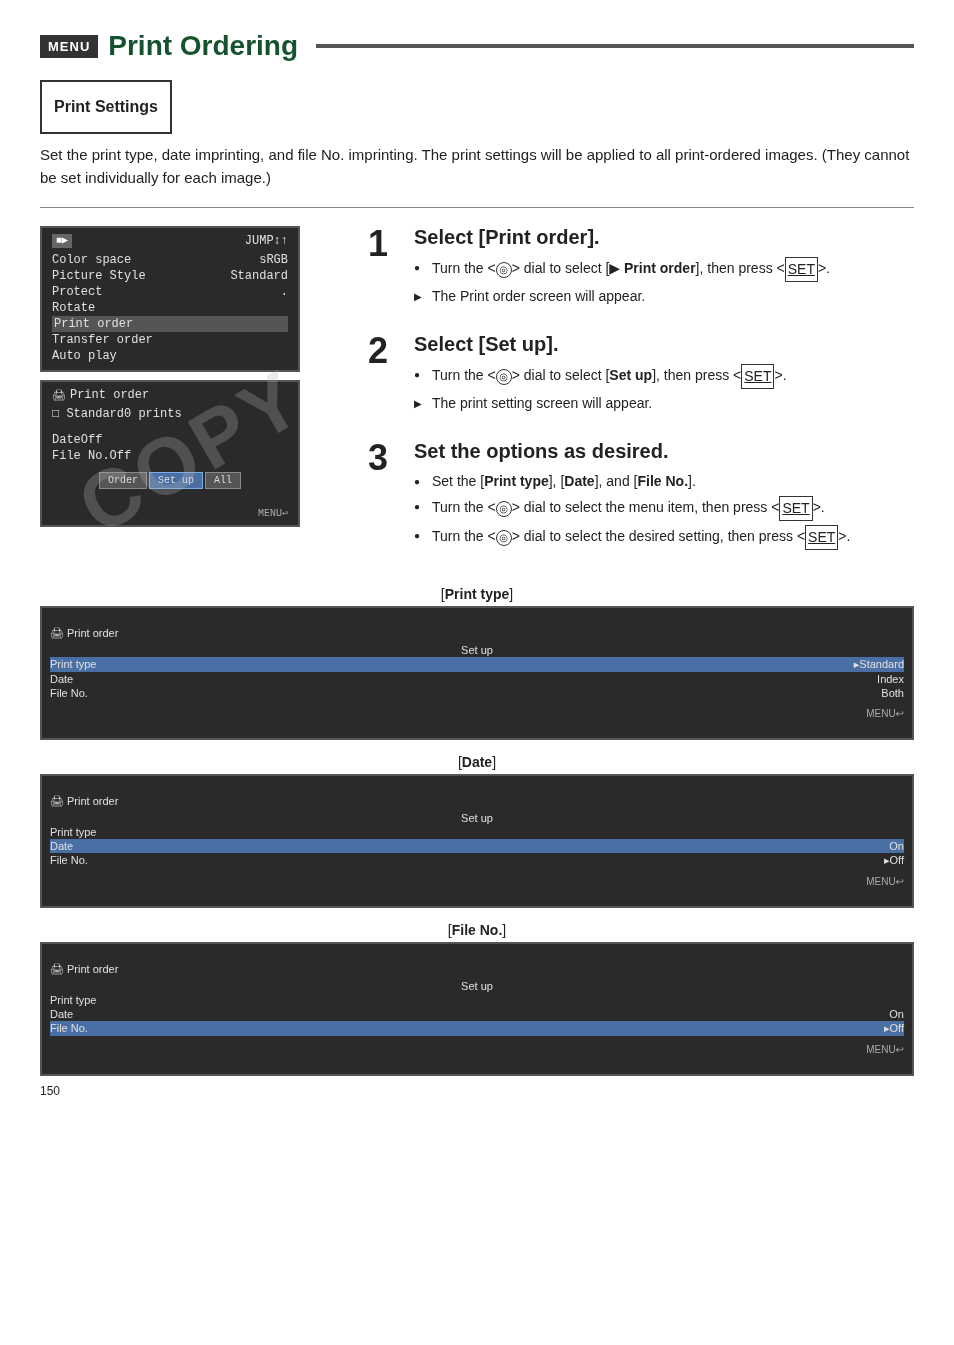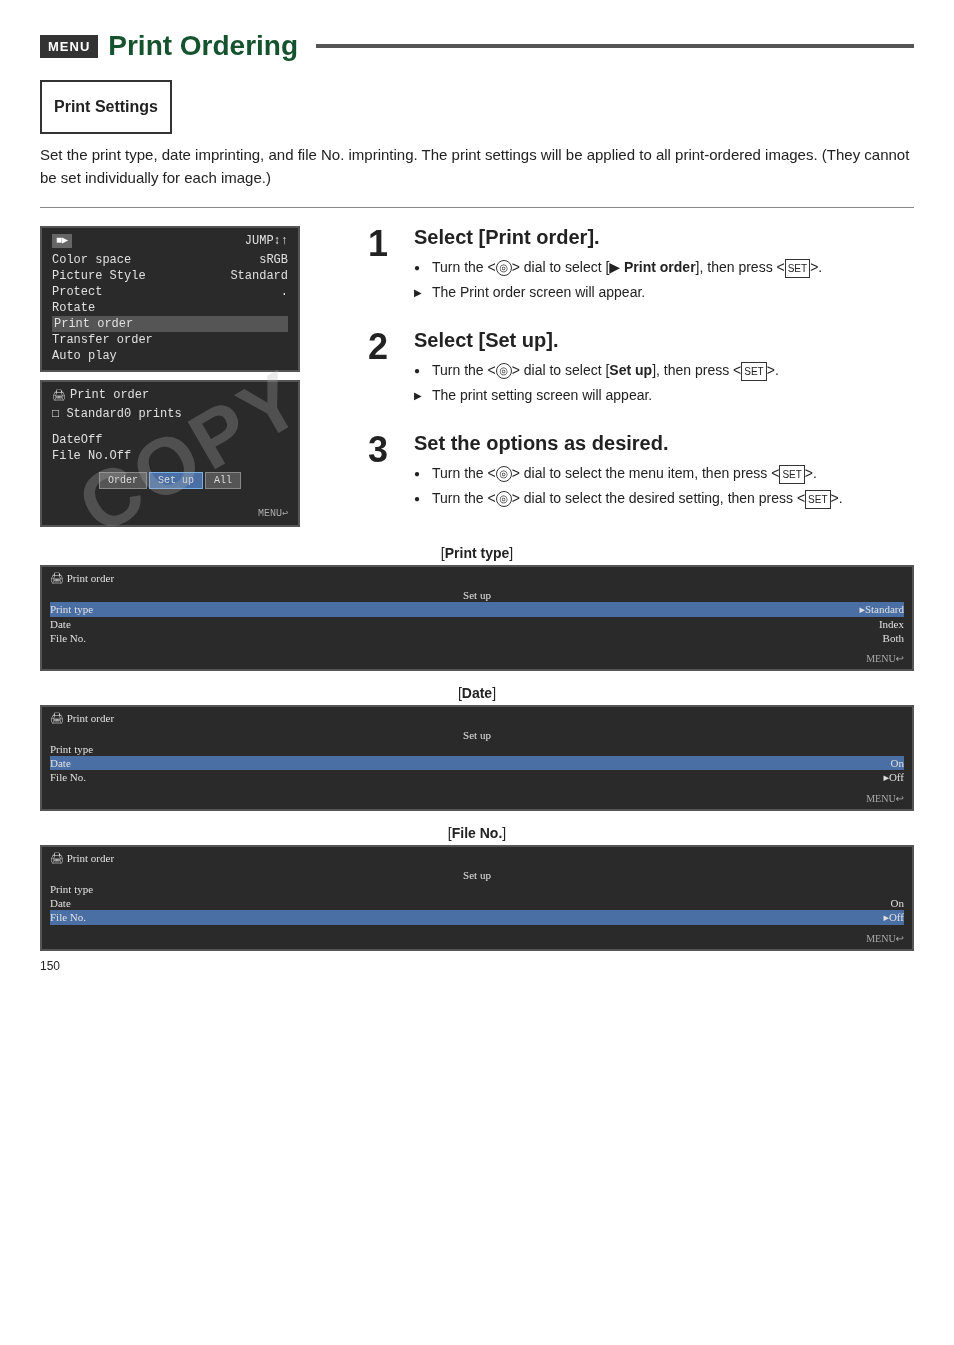--- a/index.html
+++ b/index.html
@@ -230,24 +230,25 @@
       width: 16px;
       height: 16px;
       line-height: 14px;
       text-align: center;
       font-size: 10px;
       vertical-align: middle;
     }
     .set-icon {
       display: inline-block;
       border: 1px solid #333;
-      font-size: 10px;
+      font-size: 14px;
       padding: 1px 2px;
       vertical-align: middle;
       font-family: Arial;
+      text-decoration: underline;
     }
 
     
     .bottom-section {
       margin-top: 10px;
     }
     .bottom-screens-row {
       display: flex;
       gap: 14px;
       margin-top: 6px;
@@ -259,24 +260,24 @@
     .bottom-label {
       text-align: center;
       font-size: 14px;
       margin-bottom: 4px;
     }
     .bottom-label b { font-weight: bold; }
 
     .mini-screen {
       background: #2a2a2a;
       color: #e0e0e0;
-      font-family: Liberation Serif, serif;
+      font-family: Liberation Sans, sans-serif;
       font-size: 11px;
       border: 2px solid #555;
-      padding: 5px 8px;
+      padding: 19px 8px;
       width: 100%;
     }
     .mini-screen .ms-title {
       display: flex;
       align-items: center;
       margin-bottom: 3px;
     }
     .mini-screen .ms-row {
       display: flex;
       justify-content: space-between;
@@ -425,20 +426,23 @@
         </ul>
       </div>
     </div>
 
     <div class="step">
       <div class="step-num">3</div>
       <div class="step-content">
         <div class="step-title">Set the options as desired.</div>
         <ul class="step-bullets">
           <li class="bullet">
+            Set the [<b>Print type</b>], [<b>Date</b>], and [<b>File No.</b>].
+          </li>
+          <li class="bullet">
             Turn the &lt;<span class="dial-icon">◎</span>&gt; dial to select the menu item, then press &lt;<span class="set-icon">SET</span>&gt;.
           </li>
           <li class="bullet">
             Turn the &lt;<span class="dial-icon">◎</span>&gt; dial to select the desired setting, then press &lt;<span class="set-icon">SET</span>&gt;.
           </li>
         </ul>
       </div>
     </div>
 
   </div>

